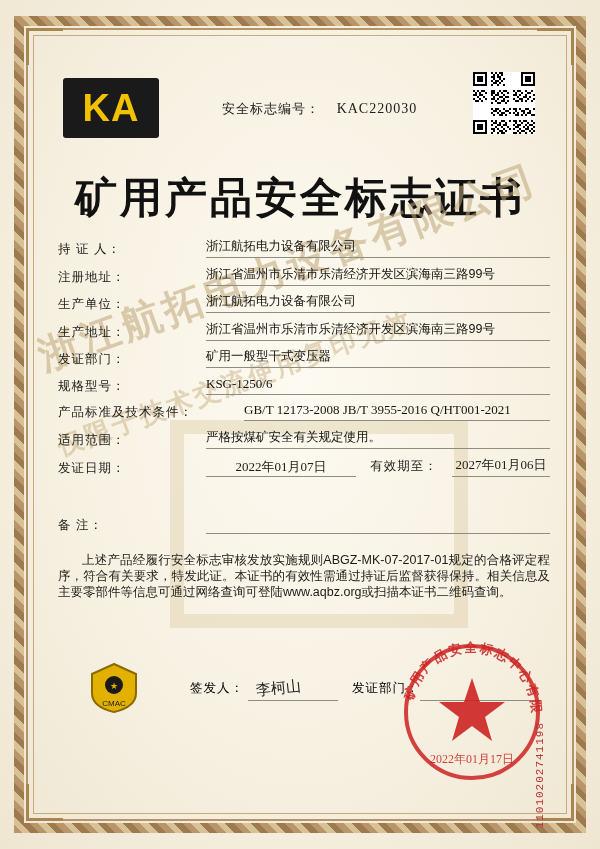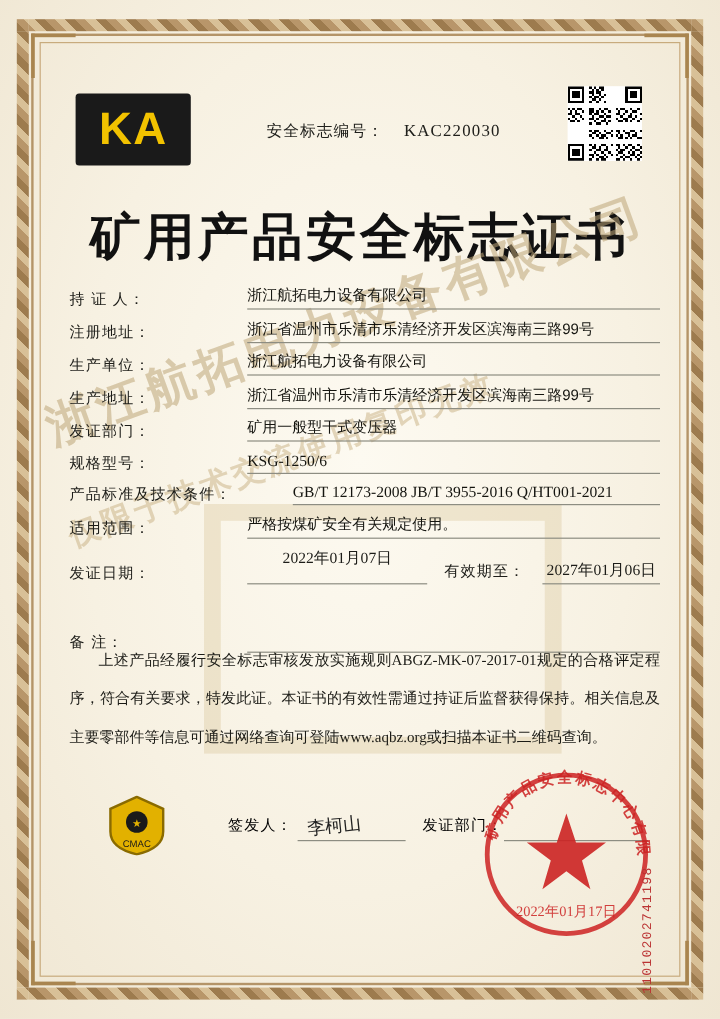--- a/index.html
+++ b/index.html
@@ -98,21 +98,21 @@
     padding-bottom:2px;
     font-size:12.5px;
     color:#14140f;
     min-height:15px;
   }
   .row.wide .label{width:186px;}
   .row .value.serif{font-family:"Liberation Serif",serif;font-size:13px;}
   .row.dates{align-items:flex-end;}
   .row.dates .v1{
     width:150px;flex:none;border-bottom:1px solid #8d8d82;
-    text-align:center;padding-bottom:12px;font-family:"Liberation Serif",serif;font-size:13px;
+    text-align:center;padding-bottom:0;font-family:"Liberation Serif",serif;font-size:13px;
   }
   .row.dates .mid{
     width:96px;flex:none;text-align:center;padding-bottom:2px;letter-spacing:1px;font-size:12.5px;
   }
   .row.dates .v2{
     flex:1;border-bottom:1px solid #8d8d82;text-align:center;padding-bottom:2px;
     font-family:"Liberation Serif",serif;font-size:13px;
   }
   .row.remark .value{border-bottom:1px solid #8d8d82;min-height:46px;}
 
@@ -138,24 +138,23 @@
     pointer-events:none;
   }
   .wm-box{
     position:absolute;left:170px;top:420px;width:270px;height:180px;
     border:14px solid rgba(215,195,150,.35);
     pointer-events:none;
   }
 
   
   .statement{
-    position:absolute;left:58px;right:50px;top:534px;
-    font-size:12.5px;line-height:32px;color:#1b1b16;
+    position:absolute;left:58px;right:50px;top:552px;
+    font-size:12.5px;line-height:16px;color:#1b1b16;
     text-align:justify;
-    font-family:Liberation Serif, serif;
   }
   .statement p{margin:0;text-indent:24px;}
 
   
   .cmac{
     position:absolute;left:90px;top:663px;width:48px;height:50px;
   }
   .sign-row{
     position:absolute;left:190px;top:680px;right:60px;
     display:flex;font-size:12.5px;

